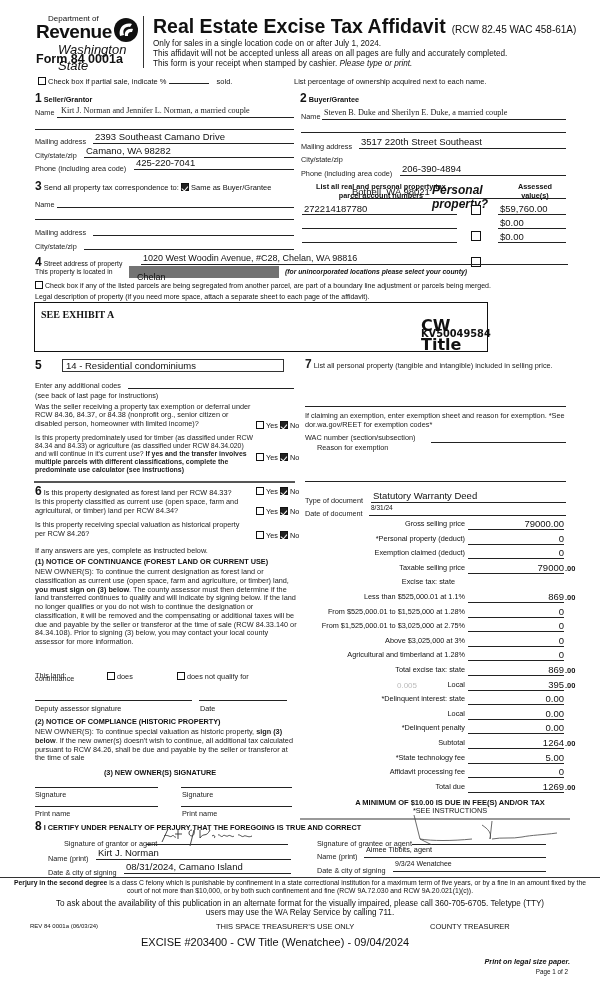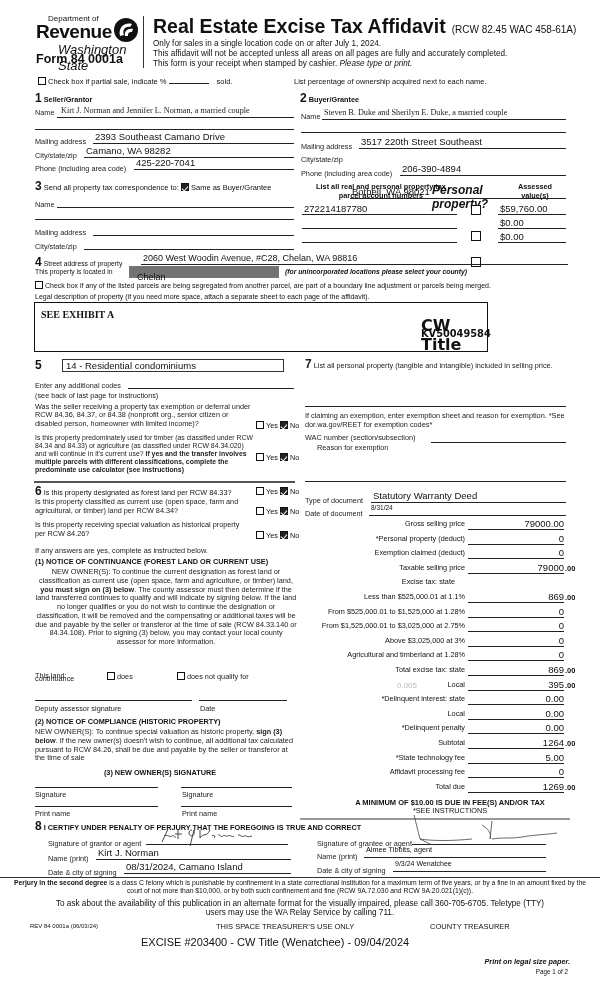--- a/index.html
+++ b/index.html
@@ -104,21 +104,21 @@
 <div class="abs line" style="left:35px;top:209px;width:259px;height:11px;"></div>
 <div class="abs lbl" style="left:35px;top:229px;">Mailing address</div>
 <div class="abs line" style="left:93px;top:224px;width:201px;height:12px;"></div>
 <div class="abs lbl" style="left:35px;top:243px;">City/state/zip</div>
 <div class="abs line" style="left:84px;top:238px;width:210px;height:12px;"></div>
 
 <div class="abs" style="left:35px;top:255px;white-space:nowrap;">
   <span class="sect-num">4</span>
   <span style="font-size:6.8px;">Street address of property</span>
 </div>
-<div class="abs line" style="left:141px;top:253px;width:427px;height:12px;"><span class="fill" style="margin-left:2px;font-size:9px;">2060 West Woodin Avenue, #C28, Chelan, WA 98816</span></div>
+<div class="abs line" style="left:141px;top:253px;width:427px;height:12px;"><span class="fill" style="margin-left:2px;font-size:9px;">1020 West Woodin Avenue, #C28, Chelan, WA 98816</span></div>
 <div class="abs" style="left:35px;top:268px;font-size:6.8px;">This property is located in</div>
 <div class="abs" style="left:129px;top:266px;width:150px;height:12px;border:6px solid #737373;"><span class="fill" style="margin-left:2px;font-size:9px;">Chelan</span></div>
 <div class="abs bold ital" style="left:285px;top:268px;font-size:6.8px;">(for unincorporated locations please select your county)</div>
 <div class="abs" style="left:35px;top:281px;font-size:7px;white-space:nowrap;">
   <span class="cb"></span><span>Check box if any of the listed parcels are being segregated from another parcel, are part of a boundary line adjustment or parcels being merged.</span>
 </div>
 <div class="abs" style="left:35px;top:293px;font-size:7px;">Legal description of property (if you need more space, attach a separate sheet to each page of the affidavit).</div>
 <div class="abs" style="left:34px;top:302px;width:454px;height:50px;border:1.3px solid #111;">
   <div class="abs" style="left:6px;top:6px;font-family:'Liberation Serif',serif;font-weight:bold;font-size:10px;">SEE EXHIBIT A</div>
   <div class="abs bold" style="left:386px;top:13px;font-size:16px;font-family:'DejaVu Sans',sans-serif;">CW Title</div>
@@ -157,21 +157,21 @@
   <span class="cb"></span><span>Yes</span>
   <span class="cb checked"></span><span>No</span>
 </div>
 <div class="abs lbl" style="left:35px;top:521px;width:205px;line-height:1.2;">Is this property receiving special valuation as historical property per RCW 84.26?</div>
 <div class="abs" style="left:256px;top:531px;font-size:7.3px;white-space:nowrap;">
   <span class="cb"></span><span>Yes</span>
   <span class="cb checked"></span><span>No</span>
 </div>
 <div class="abs lbl" style="left:35px;top:547px;">If any answers are yes, complete as instructed below.</div>
 <div class="abs bold" style="left:35px;top:558px;font-size:7.3px;">(1) NOTICE OF CONTINUANCE (FOREST LAND OR CURRENT USE)</div>
-<div class="abs lbl" style="left:35px;top:568px;width:262px;line-height:1.2;text-align:center;">
+<div class="abs lbl" style="left:35px;top:568px;width:262px;line-height:1.2;">
   <span>NEW OWNER(S): To continue the current designation as forest land or classification as current use (open space, farm and agriculture, or timber) land, </span><span class="bold">you must sign on (3) below</span><span>. The county assessor must then determine if the land transferred continues  to qualify and will indicate by signing below. If the land no longer qualifies or you do not wish to continue the designation or classification, it will be removed and the compensating or additional taxes will be due and payable by the seller or transferor at the time of sale (RCW 84.33.140 or 84.34.108). Prior to signing (3) below, you may contact your local county assessor for more information.</span>
 </div>
 <div class="abs lbl" style="left:35px;top:672px;">This land:</div>
 <div class="abs lbl" style="left:107px;top:672px;white-space:nowrap;">
   <span class="cb"></span><span>does</span>
 </div>
 <div class="abs lbl" style="left:177px;top:672px;white-space:nowrap;">
   <span class="cb"></span><span>does not qualify for</span>
 </div>
 <div class="abs lbl" style="left:35px;top:650px;margin-top:25px;">continuance</div>
@@ -311,21 +311,21 @@
     </div>
   </div>
 <div class="abs bold center" style="left:300px;top:798px;width:300px;font-size:7.5px;">A MINIMUM OF $10.00 IS DUE IN FEE(S) AND/OR TAX</div>
 <div class="abs center" style="left:300px;top:807px;width:300px;font-size:7.3px;">*SEE INSTRUCTIONS</div>
 <div class="abs" style="left:300px;top:818px;width:270px;height:1.5px;background:#999;"></div>
 
 <div class="abs" style="left:35px;top:819px;white-space:nowrap;">
   <span class="sect-num">8</span>
   <span class="bold" style="font-size:7.3px;">I CERTIFY UNDER PENALTY OF PERJURY THAT THE FOREGOING IS TRUE AND CORRECT</span>
 </div>
-<div class="abs lbl" style="left:48px;top:840px;">Signature of grantor or agent</div>
+<div class="abs lbl" style="left:64px;top:840px;">Signature of grantor or agent</div>
 <div class="abs line" style="left:146px;top:831px;width:142px;height:14px;">
   <svg width="110" height="22" viewBox="0 0 110 22" style="position:absolute;left:12px;top:-5px;">
     <path d="M4 16 L10 3 M6 10 C10 8 12 12 14 10 C16 8 16 12 18 11 M20 4 L20 13 M17 8 L24 8 M34 4 C30 4 30 10 34 10 C36 10 37 5 36 4 L32 20 M42 4 L42 12 C46 6 48 12 52 4 M54 10 C56 8 58 11 56 12 M60 9 C62 8 63 12 65 10 C66 8 68 11 70 10 C72 8 74 12 76 10 M80 9 C82 8 84 12 86 10 C88 9 90 12 94 10" fill="none" stroke="#333" stroke-width="0.9"></path>
   </svg>
 </div>
 <div class="abs lbl" style="left:48px;top:855px;">Name (print)</div>
 <div class="abs line" style="left:96px;top:847px;width:195px;height:13px;"><span class="fill" style="margin-left:2px;">Kirt J. Norman</span></div>
 <div class="abs lbl" style="left:48px;top:869px;">Date &amp; city of signing</div>
 <div class="abs line" style="left:124px;top:861px;width:167px;height:13px;"><span class="fill" style="margin-left:2px;">08/31/2024, Camano Island</span></div>
 

